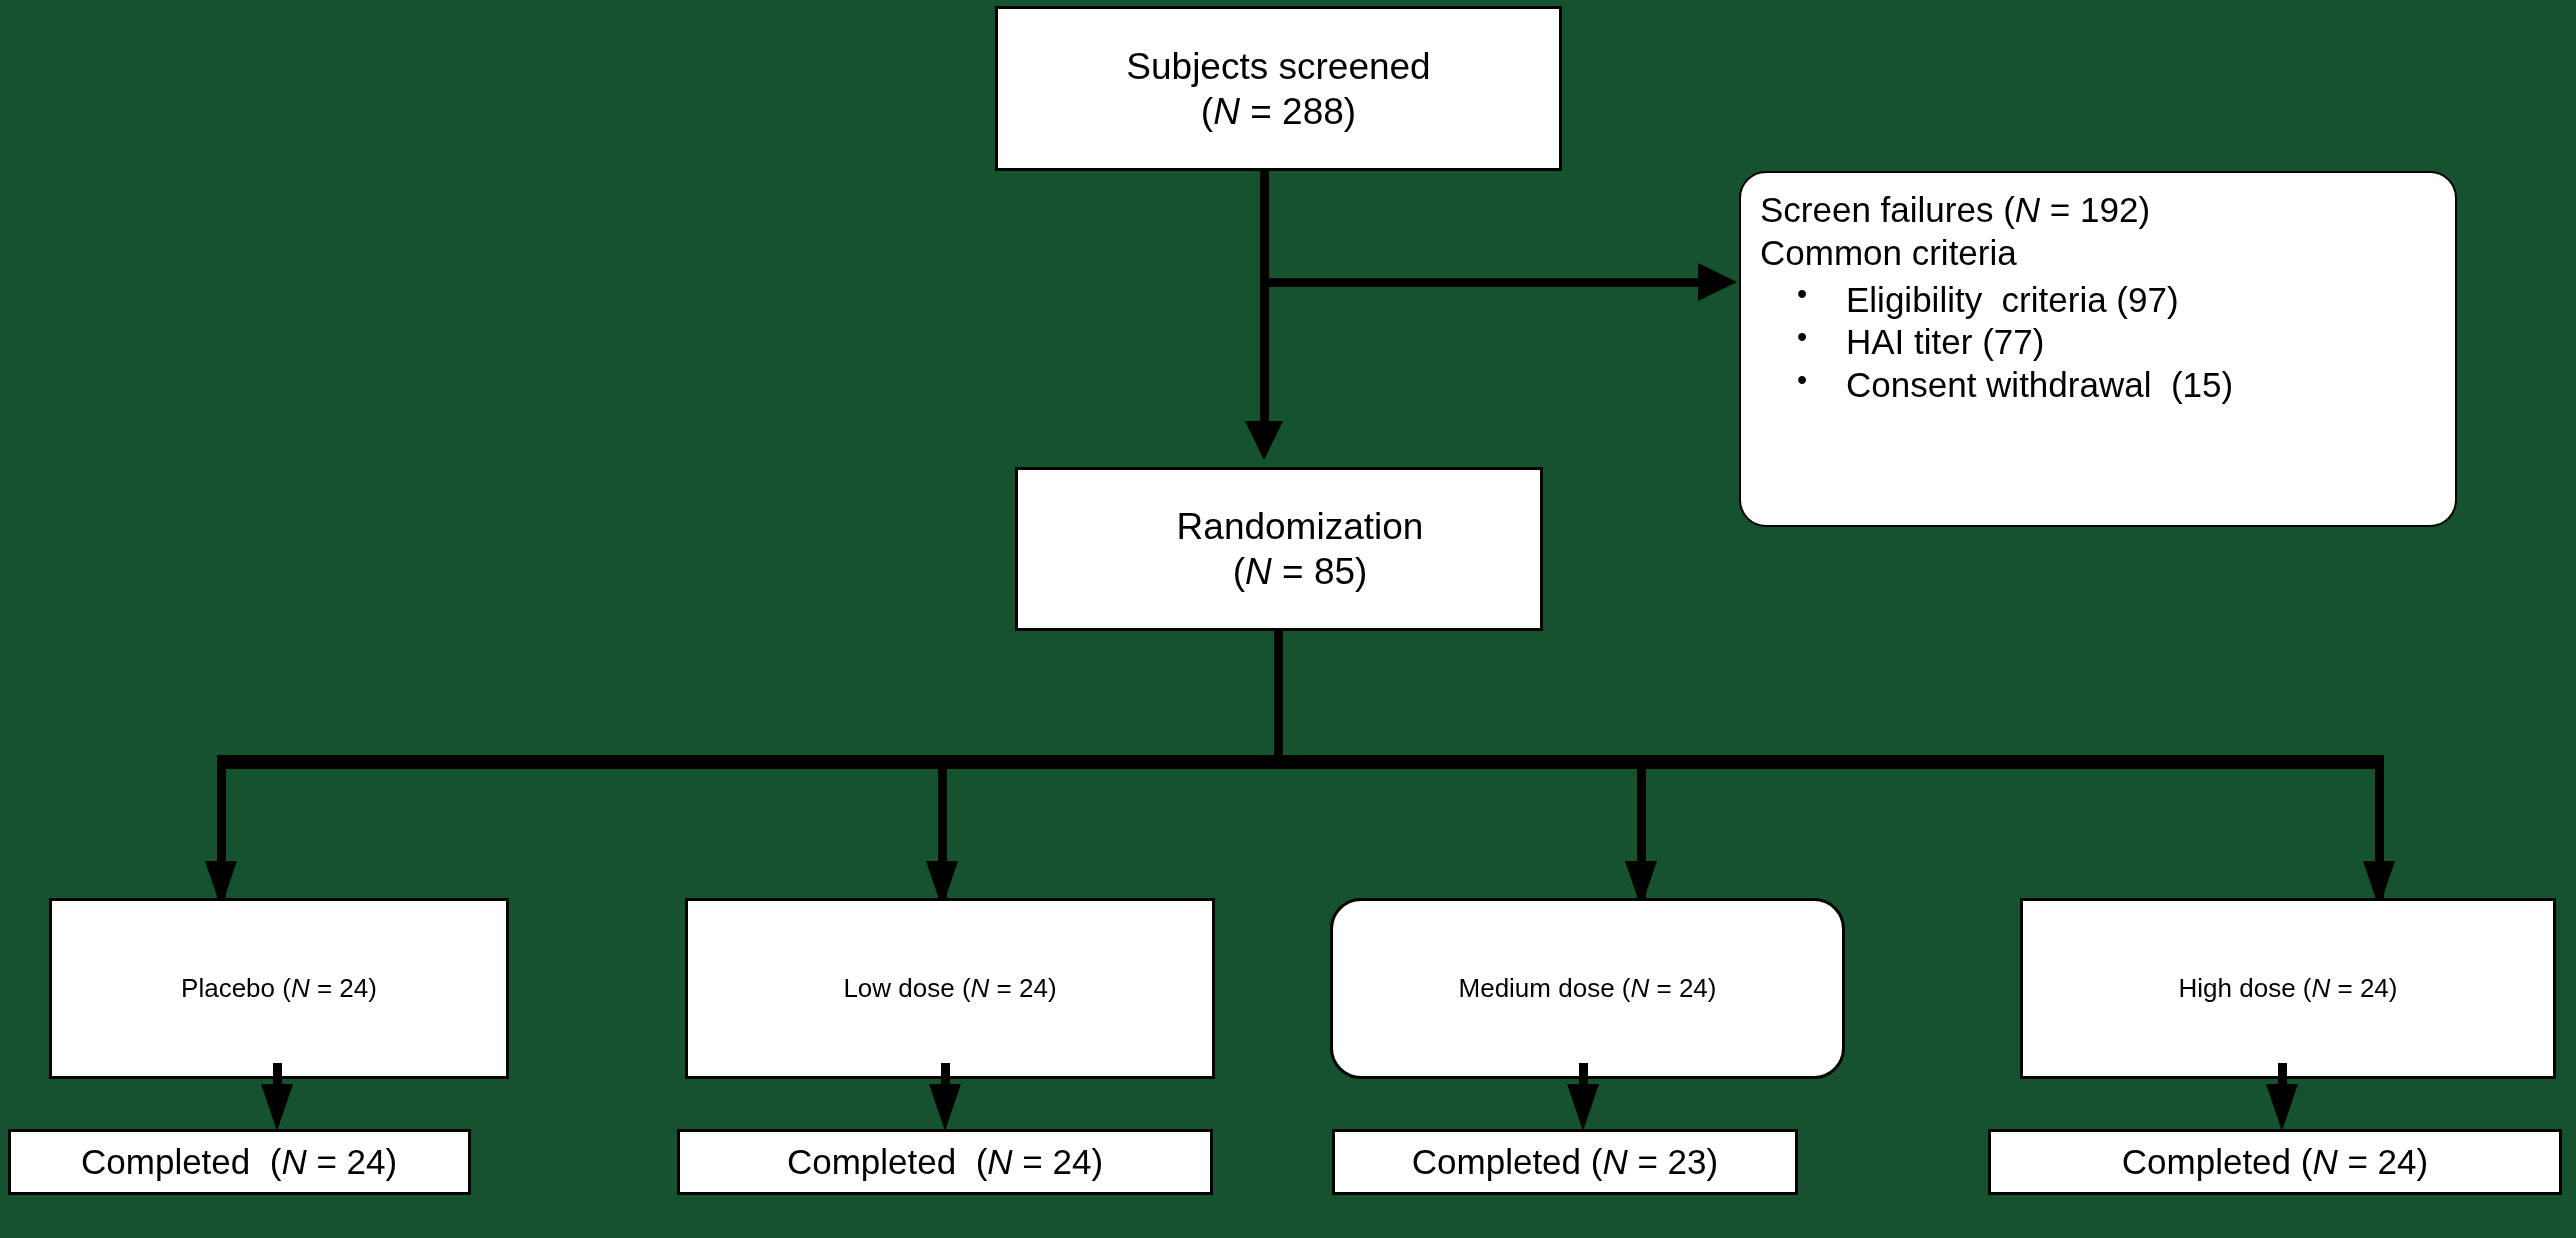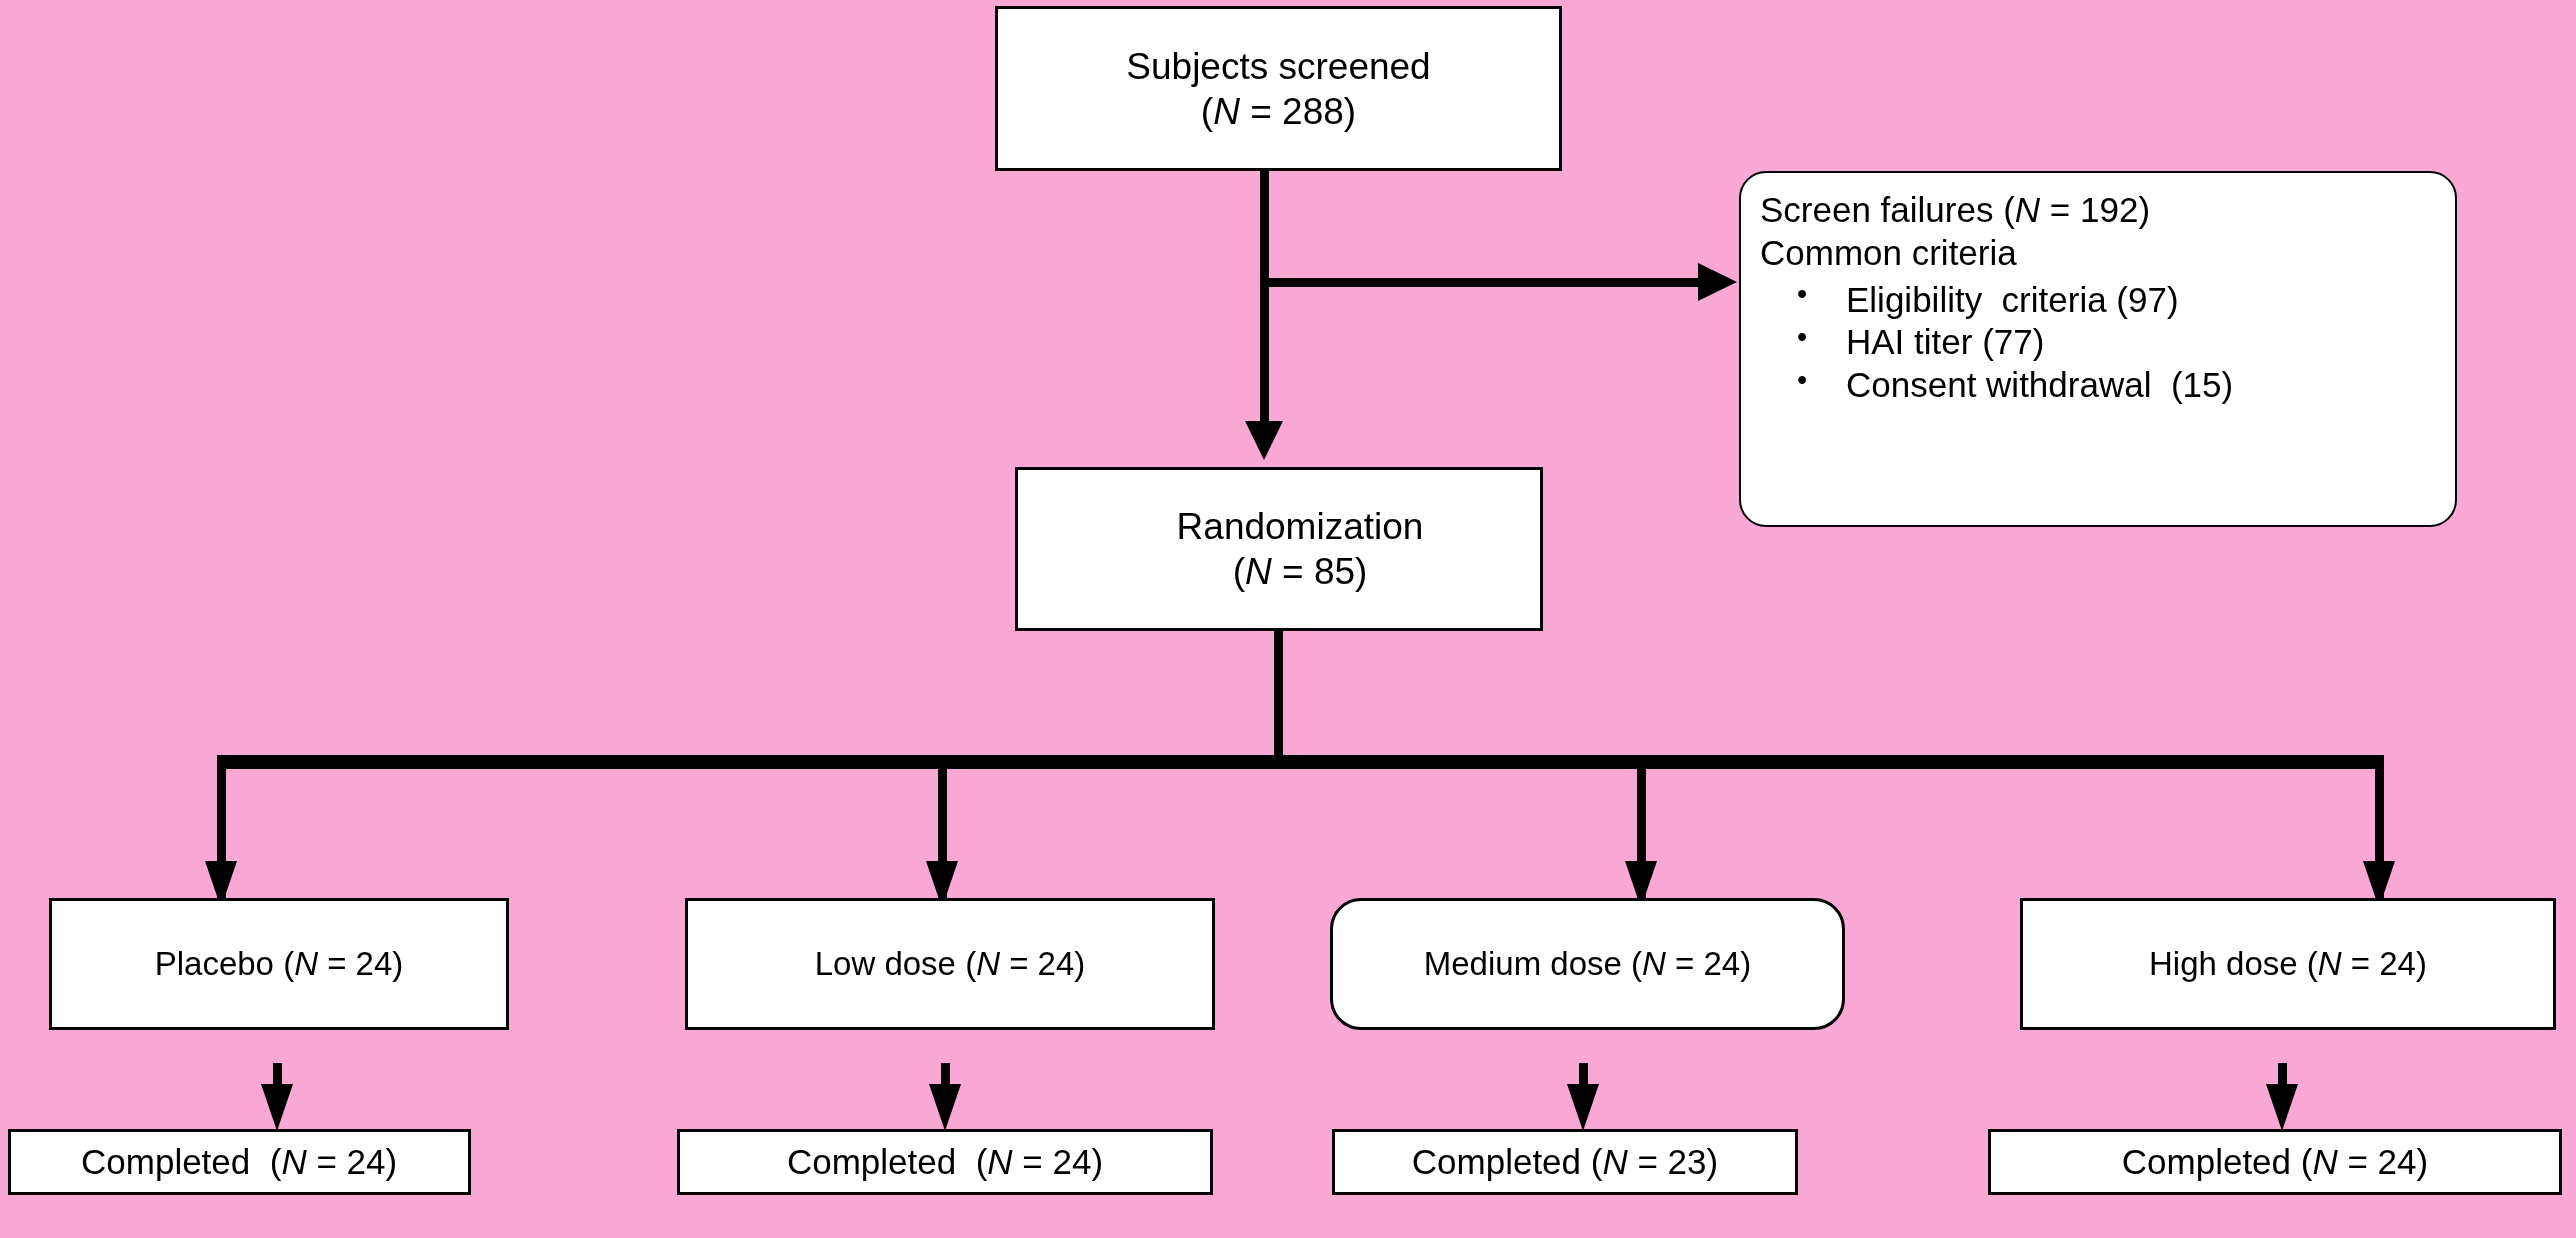--- a/index.html
+++ b/index.html
@@ -5,21 +5,21 @@
 <style>
   html, body {
     margin: 0;
     padding: 0;
     background: #ffffff;
   }
   #canvas {
     position: relative;
     width: 2576px;
     height: 1239px;
-    background: #f9a8d4;
+    background: #14532d;
     font-family: "Liberation Sans", sans-serif;
     color: #000000;
     overflow: hidden;
   }
 
   
   .node {
     position: absolute;
     box-sizing: border-box;
     background: #ffffff;
@@ -52,22 +52,22 @@
     padding: 16.4px 0 16.4px 19px;
     justify-content: flex-start;
   }
   #node-random {
     left: 1015px;  top: 467px;  width: 528px;  height: 164px;
     font-size: 37px;
     padding-left: 42px;
   }
 
   .arm {
-    height: 132px;
-    font-size: 33px;
+    height: 181px;
+    font-size: 26px;
   }
   #node-arm-0      { left: 49px;   top: 898px; width: 460px; }
   #node-arm-1      { left: 685px; top: 898px; width: 530px; }
   #node-arm-2      { left: 1330px; top: 898px; width: 515px; border-radius: 31px; }
   #node-arm-3      { left: 2020px; top: 898px; width: 536px; text-align: center; }
 
   .completed {
     height: 66px;
     font-size: 35px;
   }

